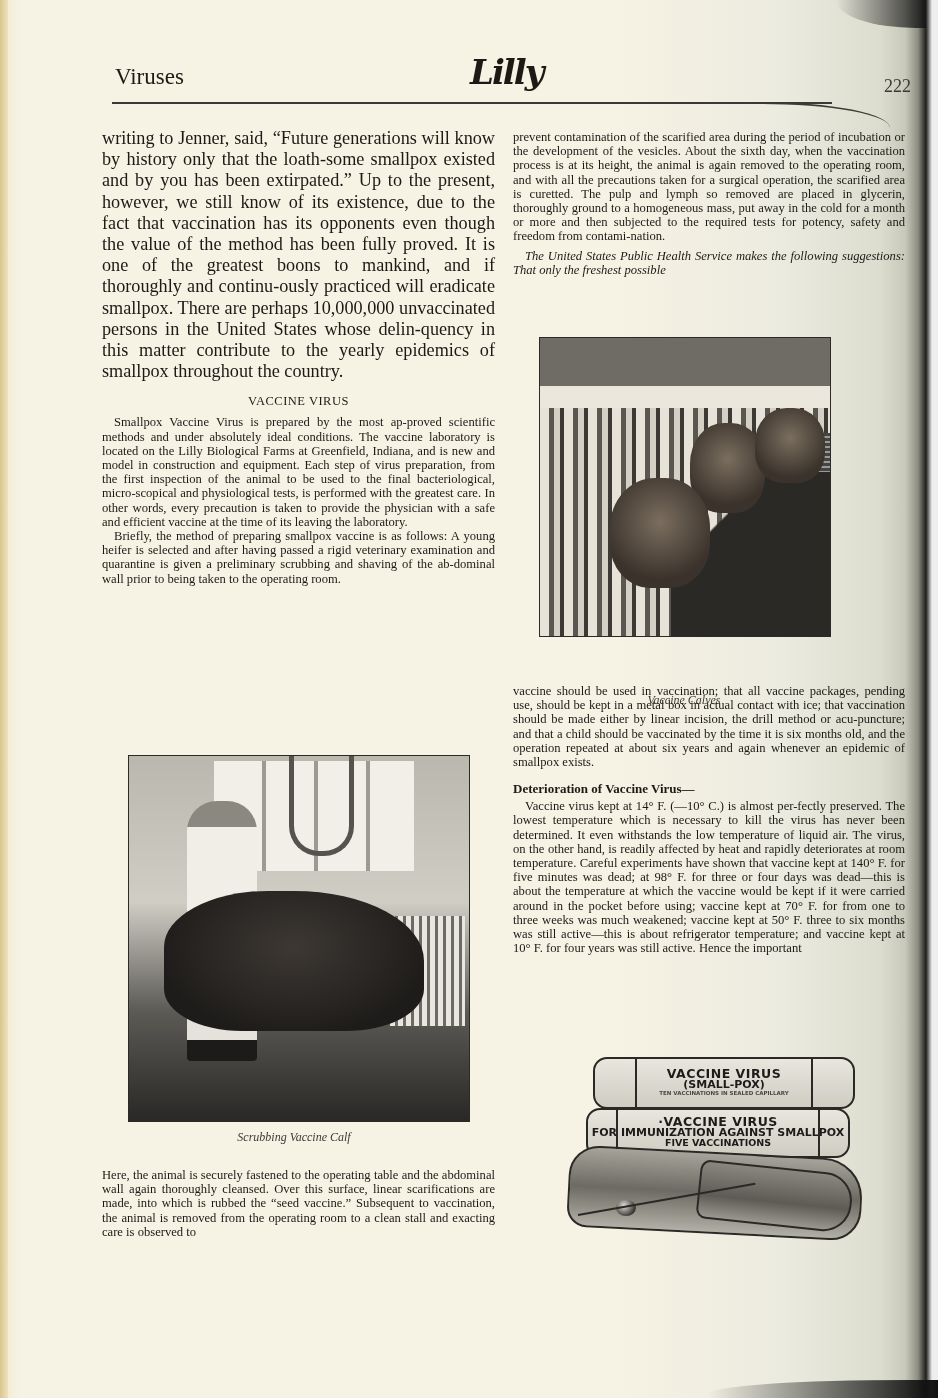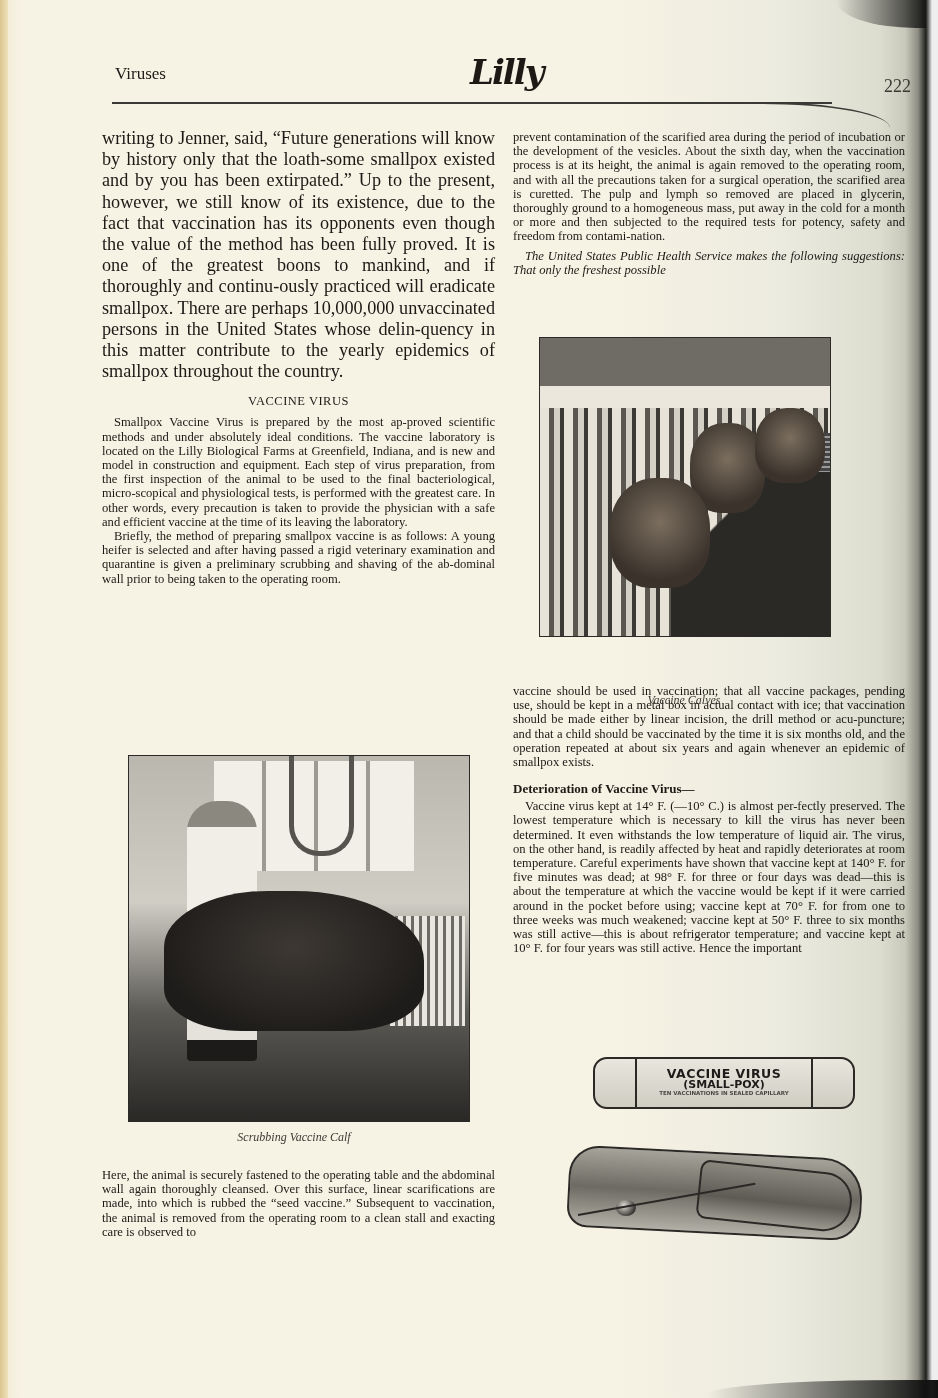--- a/index.html
+++ b/index.html
@@ -11,21 +11,21 @@
   }
   .page {
     position: absolute; left: 0; top: 0; width: 938px; height: 1398px;
     background: linear-gradient(90deg, #e9ddb9 0px, #f3ecd6 6px, #f6f2e4 20px, #f6f2e4 620px, #ecebdf 780px, #dcdccf 880px, #c9c9bb 905px, #8d8d83 918px, #1f1f1c 926px, #eeeeee 932px);
   }
   .bind-edge { position: absolute; left: 0; top: 0; width: 8px; height: 1398px; background: linear-gradient(90deg, #d9c58f, #efe2bc); }
   .top-shadow { position: absolute; right: 12px; top: 0; width: 90px; height: 28px; background: linear-gradient(90deg, rgba(0,0,0,0), rgba(20,20,20,0.85)); border-bottom-left-radius: 80px 28px; }
   .bottom-shadow { position: absolute; right: 0; bottom: 0; width: 230px; height: 18px; background: linear-gradient(90deg, rgba(0,0,0,0), #111); border-top-left-radius: 200px 14px; }
 
   .header { position: absolute; left: 115px; top: 58px; width: 770px; height: 40px; }
-  .running-head { position: absolute; left: 0; top: 6px; font-size: 17px; font-family: "Liberation Serif", serif; }
+  .running-head { position: absolute; left: 0; top: 6px; font-size: 23px; font-family: "Liberation Serif", serif; }
   .logo { position: absolute; left: 355px; top: -6px; font-size: 34px; font-style: italic; font-weight: bold; font-family: "DejaVu Serif", serif; letter-spacing: -2px; }
   .page-number { position: absolute; left: 725px; top: 18px; font-size: 18px; color: #3b3a35; font-family: "Liberation Serif", serif; margin-left: 44px; }
   .rule { position: absolute; left: 112px; top: 102px; width: 720px; height: 0; border-top: 2px solid #3a3935; }
   .rule-curve { position: absolute; left: 760px; top: 102px; width: 130px; height: 26px; border-top: 2px solid #3a3935; border-top-right-radius: 130px 26px; }
 
   .col-left { position: absolute; left: 102px; top: 128px; width: 393px; }
   .col-right { position: absolute; left: 513px; top: 130px; width: 392px; }
 
   .lead-para { font-size: 18.2px; line-height: 21.2px; text-align: justify; margin: 0; font-family: "Liberation Serif", serif; }
   .section-caps { text-align: center; font-size: 12.5px; letter-spacing: 0.5px; margin: 12px 0 6px; font-family: "Liberation Serif", serif; }
@@ -123,18 +123,25 @@
   </div>
 
   <div class="illus-packages">
     <div class="pkg pkg-1">
       <div class="pkg-band" style="left:40px;"></div>
       <div class="pkg-band" style="right:40px;"></div>
       <div class="pkg-title">VACCINE VIRUS</div>
       <div class="pkg-sub">(SMALL-POX)</div>
       <div class="pkg-sub" style="font-size:5.5px; color:#4a4844;">TEN VACCINATIONS IN SEALED CAPILLARY</div>
     </div>
+    <div class="pkg pkg-2">
+      <div class="pkg-band" style="left:28px;"></div>
+      <div class="pkg-band" style="right:28px;"></div>
+      <div class="pkg-title" style="margin-top:5px;">·VACCINE VIRUS</div>
+      <div class="pkg-sub">FOR IMMUNIZATION AGAINST SMALLPOX</div>
+      <div class="pkg-sub-lg">FIVE VACCINATIONS</div>
+    </div>
     <div class="capillary"></div>
     <div class="capillary-tube"></div>
     <div class="capillary-bulb"></div>
     <div class="capillary-needle"></div>
   </div>
 </div>
 
 </body></html>

